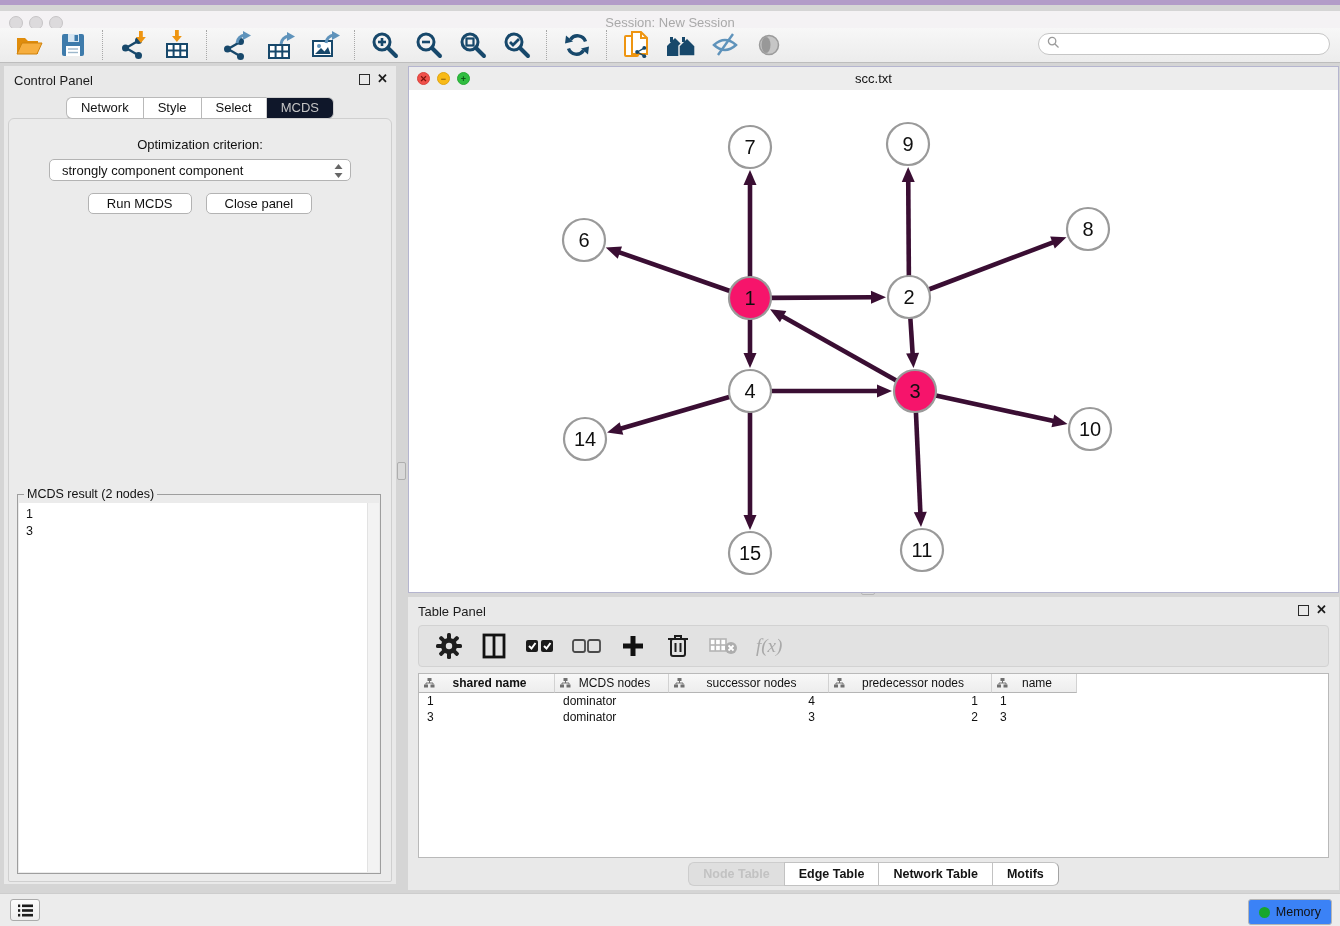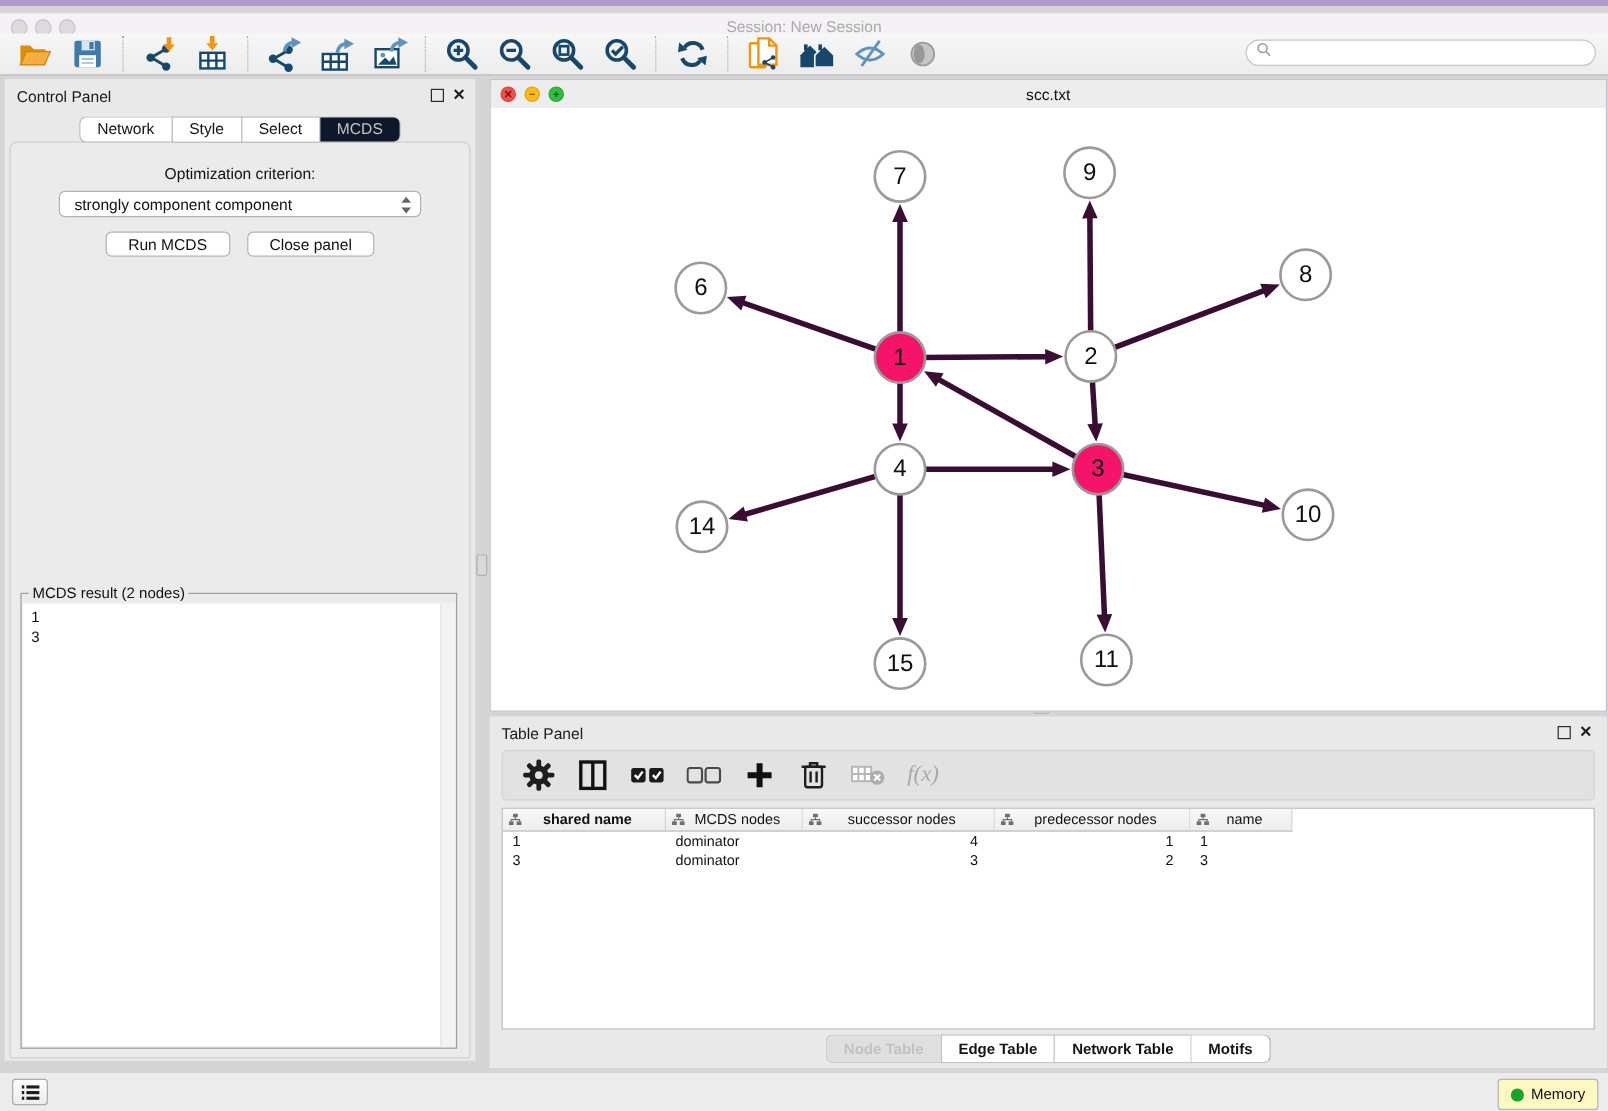--- a/index.html
+++ b/index.html
@@ -69,21 +69,21 @@
   .dt-row{display:flex;height:16px;line-height:16px;font-size:12px;color:#111;}
   .dt-cell{box-sizing:border-box;padding:0 14px 0 8px;white-space:nowrap;overflow:hidden;}
   .tp-tabs{position:absolute;left:0;right:0;bottom:4px;display:flex;justify-content:center;}
   .tp-tab{height:22px;line-height:22px;padding:0 14px;font-size:12.5px;font-weight:bold;background:#fff;border:1px solid #c2c2c2;border-right:none;color:#141414;}
   .tp-tab:first-child{border-top-left-radius:6px;border-bottom-left-radius:6px;}
   .tp-tab:last-child{border-right:1px solid #a3a3a3;border-top-right-radius:6px;border-bottom-right-radius:6px;}
   .tp-tab.selected{background:#dfdfdf;color:#c2c2c2;border-color:#cdcdcd;}
   
   .statusbar{position:absolute;left:0;top:893px;width:1340px;height:33px;background:#ececec;border-top:1px solid #cdcdcd;box-sizing:border-box;}
   .list-btn{position:absolute;left:10px;top:5px;width:30px;height:22px;background:linear-gradient(#fdfdfd,#ededed);border:1px solid #ababab;border-radius:3px;display:flex;align-items:center;justify-content:center;box-sizing:border-box;}
-  .memory-btn{position:absolute;right:8px;top:5px;height:22px;background:#fef9c3;border:1px solid #b5b5b5;border-radius:3px;display:flex;align-items:center;gap:6px;padding:12px 10px;font-size:12.5px;color:#111;box-sizing:border-box;}
+  .memory-btn{position:absolute;right:8px;top:5px;height:22px;background:#3b82f6;border:1px solid #b5b5b5;border-radius:3px;display:flex;align-items:center;gap:6px;padding:12px 10px;font-size:12.5px;color:#111;box-sizing:border-box;}
   .memory-dot{width:11px;height:11px;border-radius:50%;background:#17a62c;}
 </style>
 </head>
 <body>
 
 <div class="purple-strip"></div>
 <div class="titlebar">
   <div class="traffic t1"></div>
   <div class="traffic t2"></div>
   <div class="traffic t3"></div>

